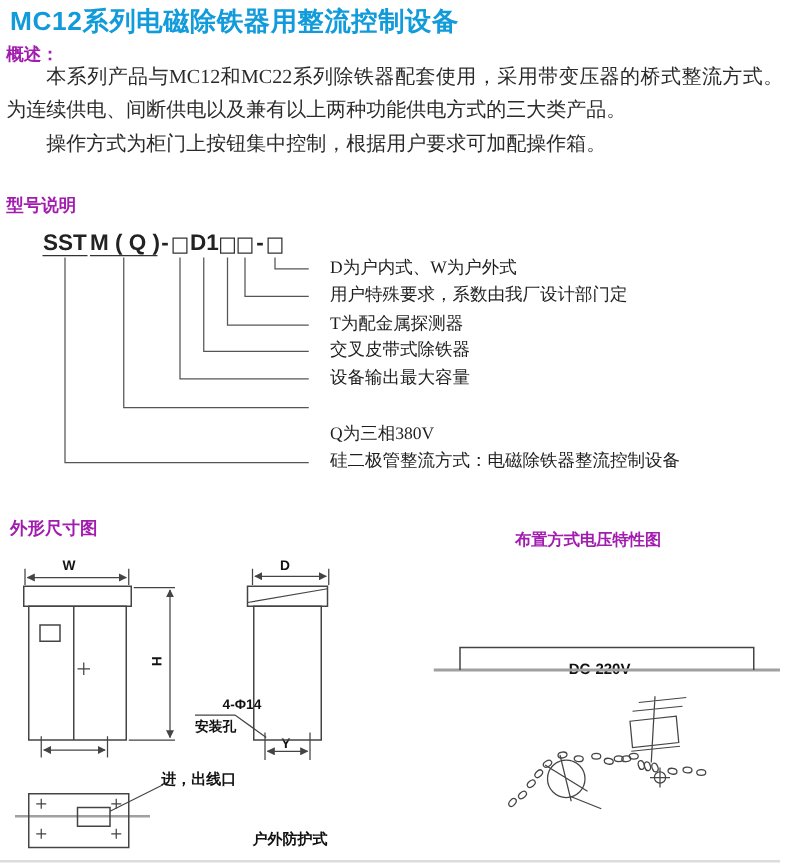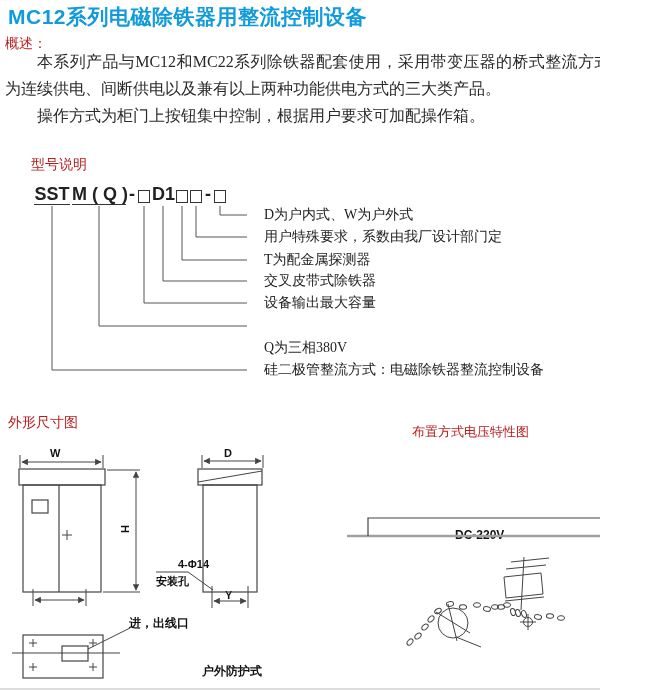--- a/index.html
+++ b/index.html
@@ -1,27 +1,27 @@
 <!DOCTYPE html>
 <html><head>
 <meta charset="utf-8">
 <style>
   html,body{margin:0;padding:0;background:#fff;}
   #page{
     position:relative;width:600px;height:691px;background:#ffffff;overflow:hidden;
-    font-family:"Liberation Sans",sans-serif;color:#222;
+    font-family:"Liberation Sans",sans-serif;color:#222;padding-left:24px;
   }
   
   .page-title{
     position:absolute;left:8px;top:3px;font-size:21px;font-weight:800;
     color:#119bdb;letter-spacing:.5px;white-space:nowrap;
   }
-  .sec-head{position:absolute;font-size:14px;font-weight:400;color:#b91c1c;white-space:nowrap;}
+  .sec-head{position:absolute;font-size:14px;font-weight:700;color:#a21caf;white-space:nowrap;}
   #head-overview{left:5px;top:35px;}
-  #head-model{left:5px;top:156px;margin-left:26px;}
+  #head-model{left:5px;top:156px;}
   #head-outline{left:8px;top:414px;}
   #head-layout{left:412px;top:423px;font-size:13px;}
   
   .prose{position:absolute;left:5px;top:48px;width:638px;}
   .prose p{
     margin:0;font-family:Liberation Serif, serif;font-size:16px;line-height:27px;
     color:#2a2a2a;text-indent:2em;text-align:justify;
   }
   
   .mc{

